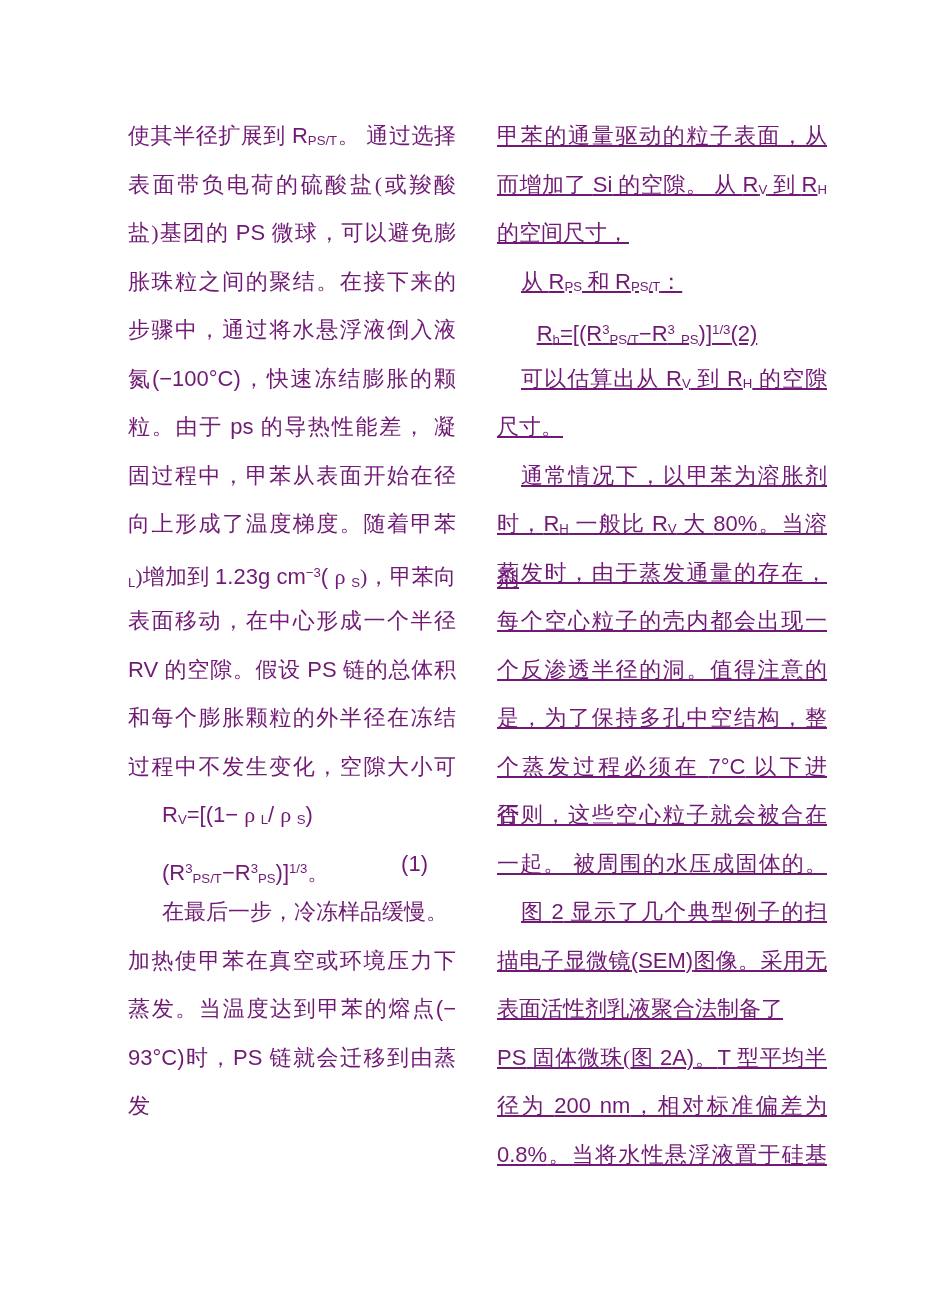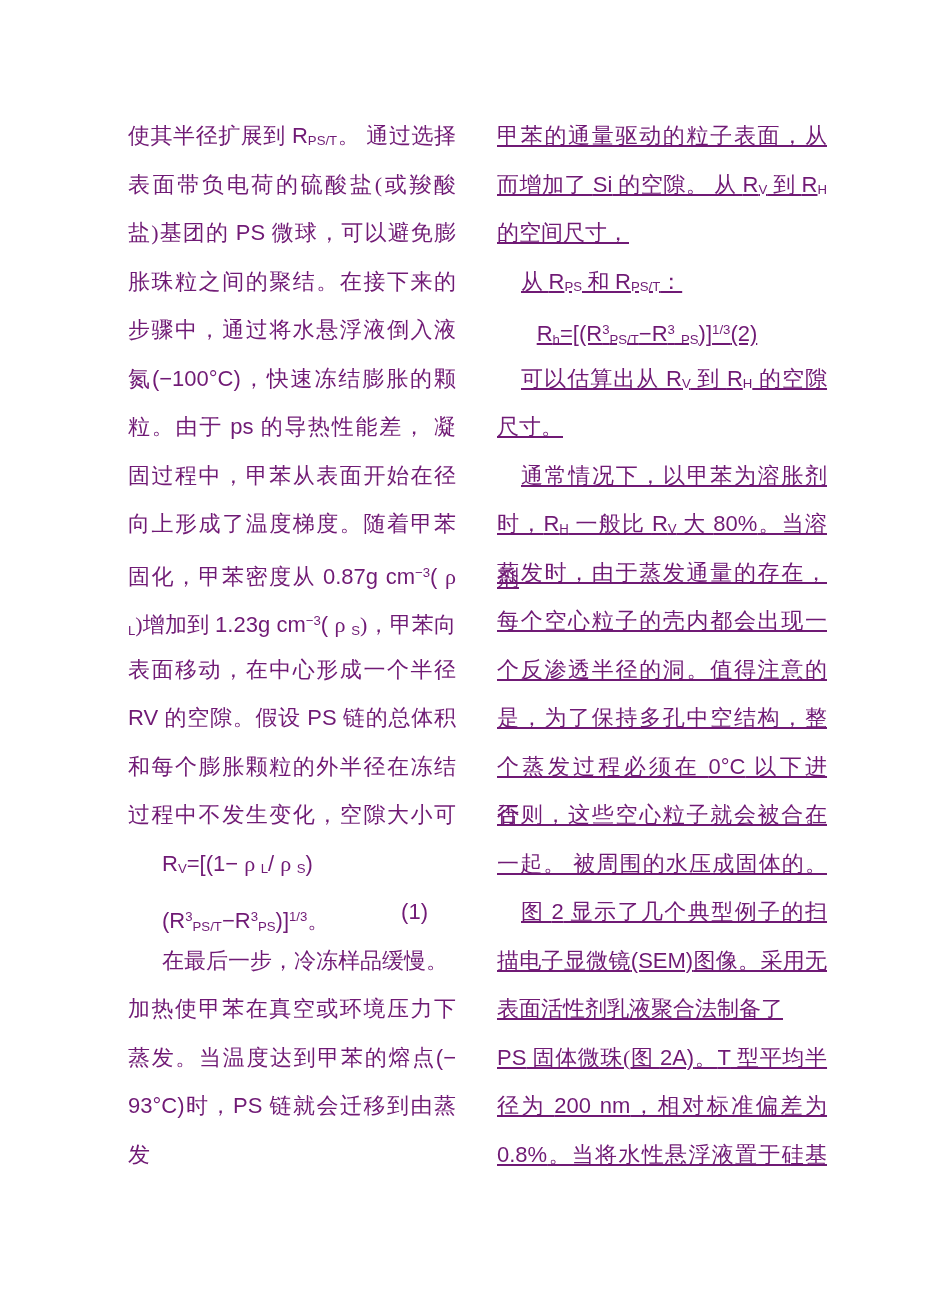--- a/index.html
+++ b/index.html
@@ -30,21 +30,20 @@
   <div class="column column-left">
       <div class="line j"><span class="seg">使其半径扩展到 </span><span class="seg lat">R</span><span class="seg sub">PS/T</span><span class="seg">。 通过选择</span></div>
       <div class="line j"><span class="seg">表面带负电荷的硫酸盐(或羧酸</span></div>
       <div class="line j"><span class="seg">盐)基团的 </span><span class="seg lat">PS</span><span class="seg"> 微球，可以避免膨</span></div>
       <div class="line j"><span class="seg">胀珠粒之间的聚结。在接下来的</span></div>
       <div class="line j"><span class="seg">步骤中，通过将水悬浮液倒入液</span></div>
       <div class="line j"><span class="seg">氮</span><span class="seg lat">(−100°C)</span><span class="seg">，快速冻结膨胀的颗</span></div>
       <div class="line j"><span class="seg">粒。由于 </span><span class="seg lat">ps</span><span class="seg"> 的导热性能差， 凝</span></div>
       <div class="line j"><span class="seg">固过程中，甲苯从表面开始在径</span></div>
       <div class="line j"><span class="seg">向上形成了温度梯度。随着甲苯</span></div>
-      <div class="line j"><span class="seg">固化，甲苯密度从 </span><span class="seg lat">0.87g cm</span><span class="seg sup">−3</span><span class="seg lat">( </span><span class="seg">ρ</span></div>
       <div class="line j"><span class="seg sub">L</span><span class="seg">)增加到 </span><span class="seg lat">1.23g cm</span><span class="seg sup">−3</span><span class="seg lat">( </span><span class="seg">ρ </span><span class="seg sub">S</span><span class="seg">)，甲苯向</span></div>
       <div class="line j"><span class="seg">表面移动，在中心形成一个半径</span></div>
       <div class="line j"><span class="seg lat">RV</span><span class="seg"> 的空隙。假设 </span><span class="seg lat">PS</span><span class="seg"> 链的总体积</span></div>
       <div class="line j"><span class="seg">和每个膨胀颗粒的外半径在冻结</span></div>
       <div class="line j"><span class="seg">过程中不发生变化，空隙大小可</span></div>
       <div class="line l" style="padding-left: 34px;"><span class="seg lat">R</span><span class="seg sub">V</span><span class="seg lat">=[(1− </span><span class="seg">ρ </span><span class="seg sub">L</span><span class="seg lat">/ </span><span class="seg">ρ </span><span class="seg sub">S</span><span class="seg lat">)(R</span><span class="seg sup">3</span><span class="seg sub">PS/T</span><span class="seg lat">−R</span><span class="seg sup">3</span><span class="seg sub">PS</span><span class="seg lat">)]</span><span class="seg sup">1/3</span><span class="seg">。</span></div>
       <div class="line r" style="padding-right: 28px;"><span class="seg lat">(1)</span></div>
       <div class="line l" style="padding-left: 34px; font-family: Liberation Serif, serif;"><span class="seg">在最后一步，冷冻样品缓慢。</span></div>
       <div class="line j"><span class="seg">加热使甲苯在真空或环境压力下</span></div>
       <div class="line j"><span class="seg">蒸发。当温度达到甲苯的熔点</span><span class="seg lat">(−</span></div>
@@ -60,21 +59,21 @@
         <span><span class="seg lat">(2)</span></span>
       </div>
       <div class="line j" style="padding-left: 24px;"><span class="seg">可以估算出从 </span><span class="seg lat">R</span><span class="seg sub">V</span><span class="seg"> 到 </span><span class="seg lat">R</span><span class="seg sub">H</span><span class="seg"> 的空隙</span></div>
       <div class="line l"><span class="seg">尺寸。</span></div>
       <div class="line j" style="padding-left: 24px;"><span class="seg">通常情况下，以甲苯为溶胀剂</span></div>
       <div class="line j"><span class="seg">时，</span><span class="seg lat">R</span><span class="seg sub">H</span><span class="seg"> 一般比 </span><span class="seg lat">R</span><span class="seg sub">V</span><span class="seg"> 大 </span><span class="seg lat">80%</span><span class="seg">。当溶剂</span></div>
       <div class="line j"><span class="seg">蒸发时，由于蒸发通量的存在，</span></div>
       <div class="line j"><span class="seg">每个空心粒子的壳内都会出现一</span></div>
       <div class="line j"><span class="seg">个反渗透半径的洞。值得注意的</span></div>
       <div class="line j"><span class="seg">是，为了保持多孔中空结构，整</span></div>
-      <div class="line j"><span class="seg">个蒸发过程必须在 </span><span class="seg lat">0°C</span><span class="seg"> 以下进行。</span></div>
+      <div class="line j"><span class="seg">个蒸发过程必须在 </span><span class="seg lat">7°C</span><span class="seg"> 以下进行。</span></div>
       <div class="line j"><span class="seg">否则，这些空心粒子就会被合在</span></div>
       <div class="line j"><span class="seg">一起。 被周围的水压成固体的。</span></div>
       <div class="line j" style="padding-left: 24px;"><span class="seg">图 </span><span class="seg lat">2</span><span class="seg"> 显示了几个典型例子的扫</span></div>
       <div class="line j"><span class="seg">描电子显微镜</span><span class="seg lat">(SEM)</span><span class="seg">图像。采用无</span></div>
       <div class="line l"><span class="seg">表面活性剂乳液聚合法制备了</span></div>
       <div class="line j"><span class="seg lat">PS</span><span class="seg"> 固体微珠(</span><span class="seg">图 </span><span class="seg lat">2A)</span><span class="seg">。</span><span class="seg lat">T</span><span class="seg"> 型平均半</span></div>
       <div class="line j"><span class="seg">径为 </span><span class="seg lat">200 nm</span><span class="seg">，相对标准偏差为</span></div>
       <div class="line j"><span class="seg lat">0.8%</span><span class="seg">。当将水性悬浮液置于硅基</span></div>
     </div>
 </div>

